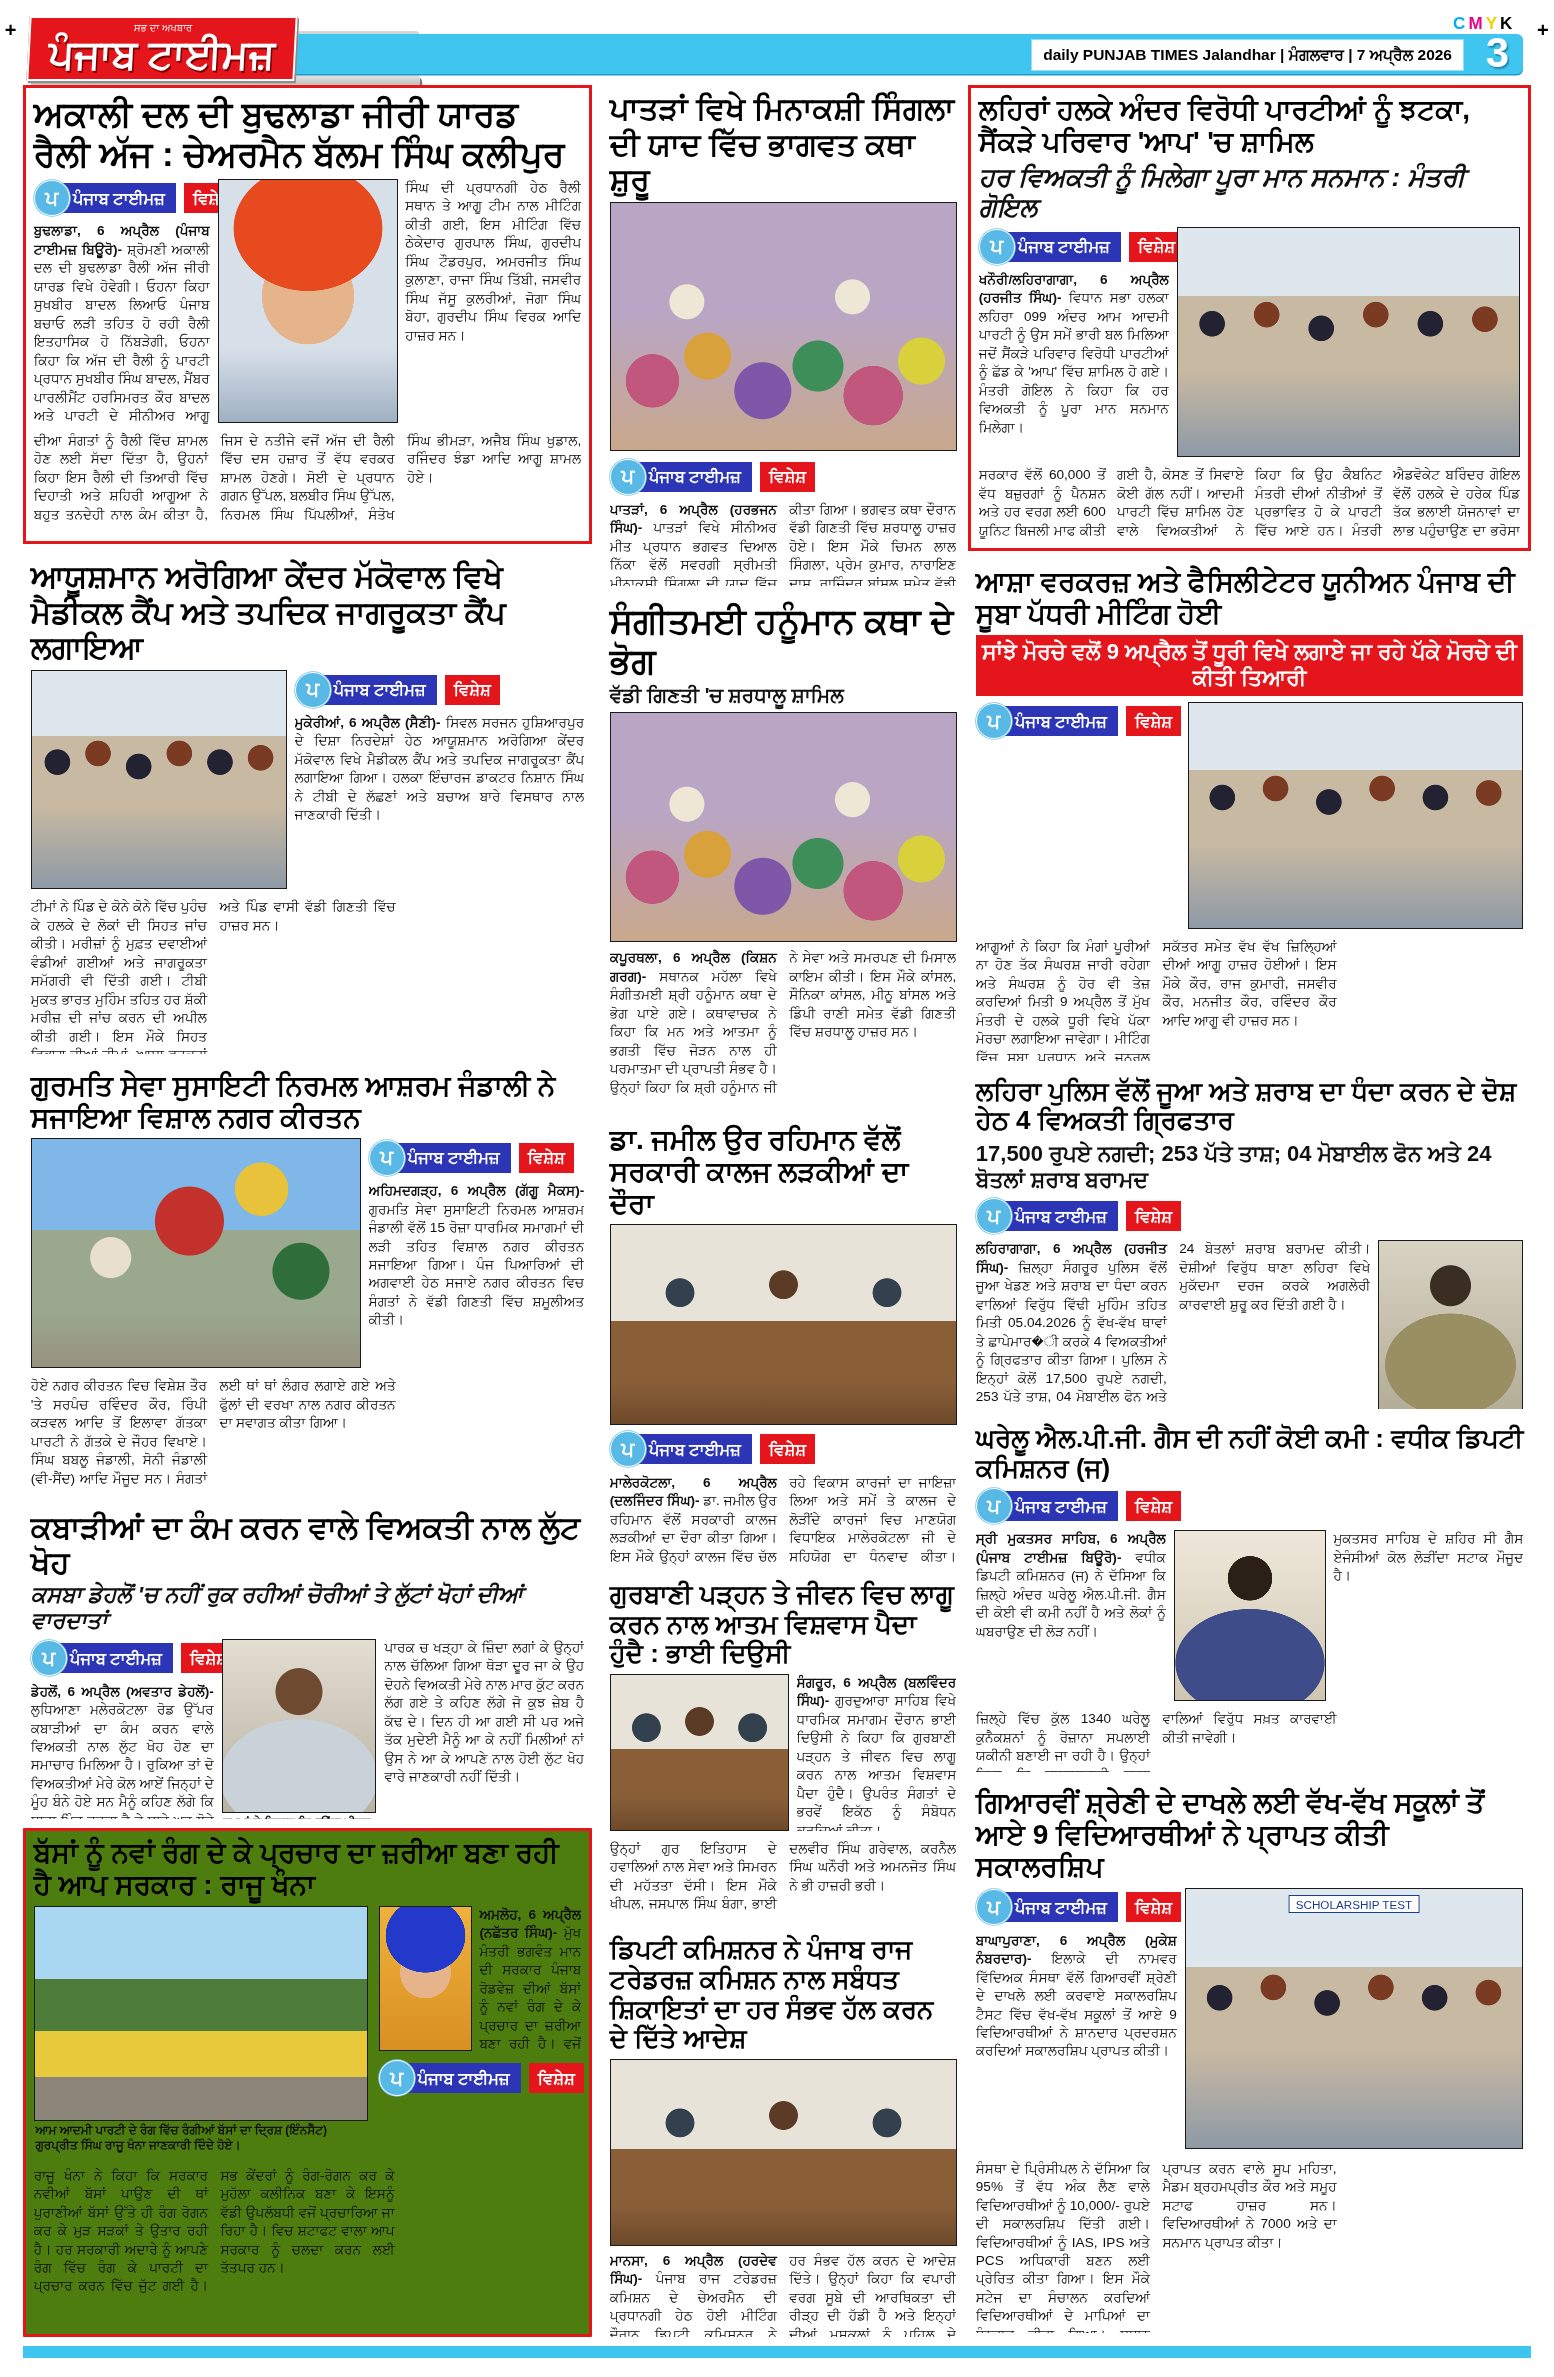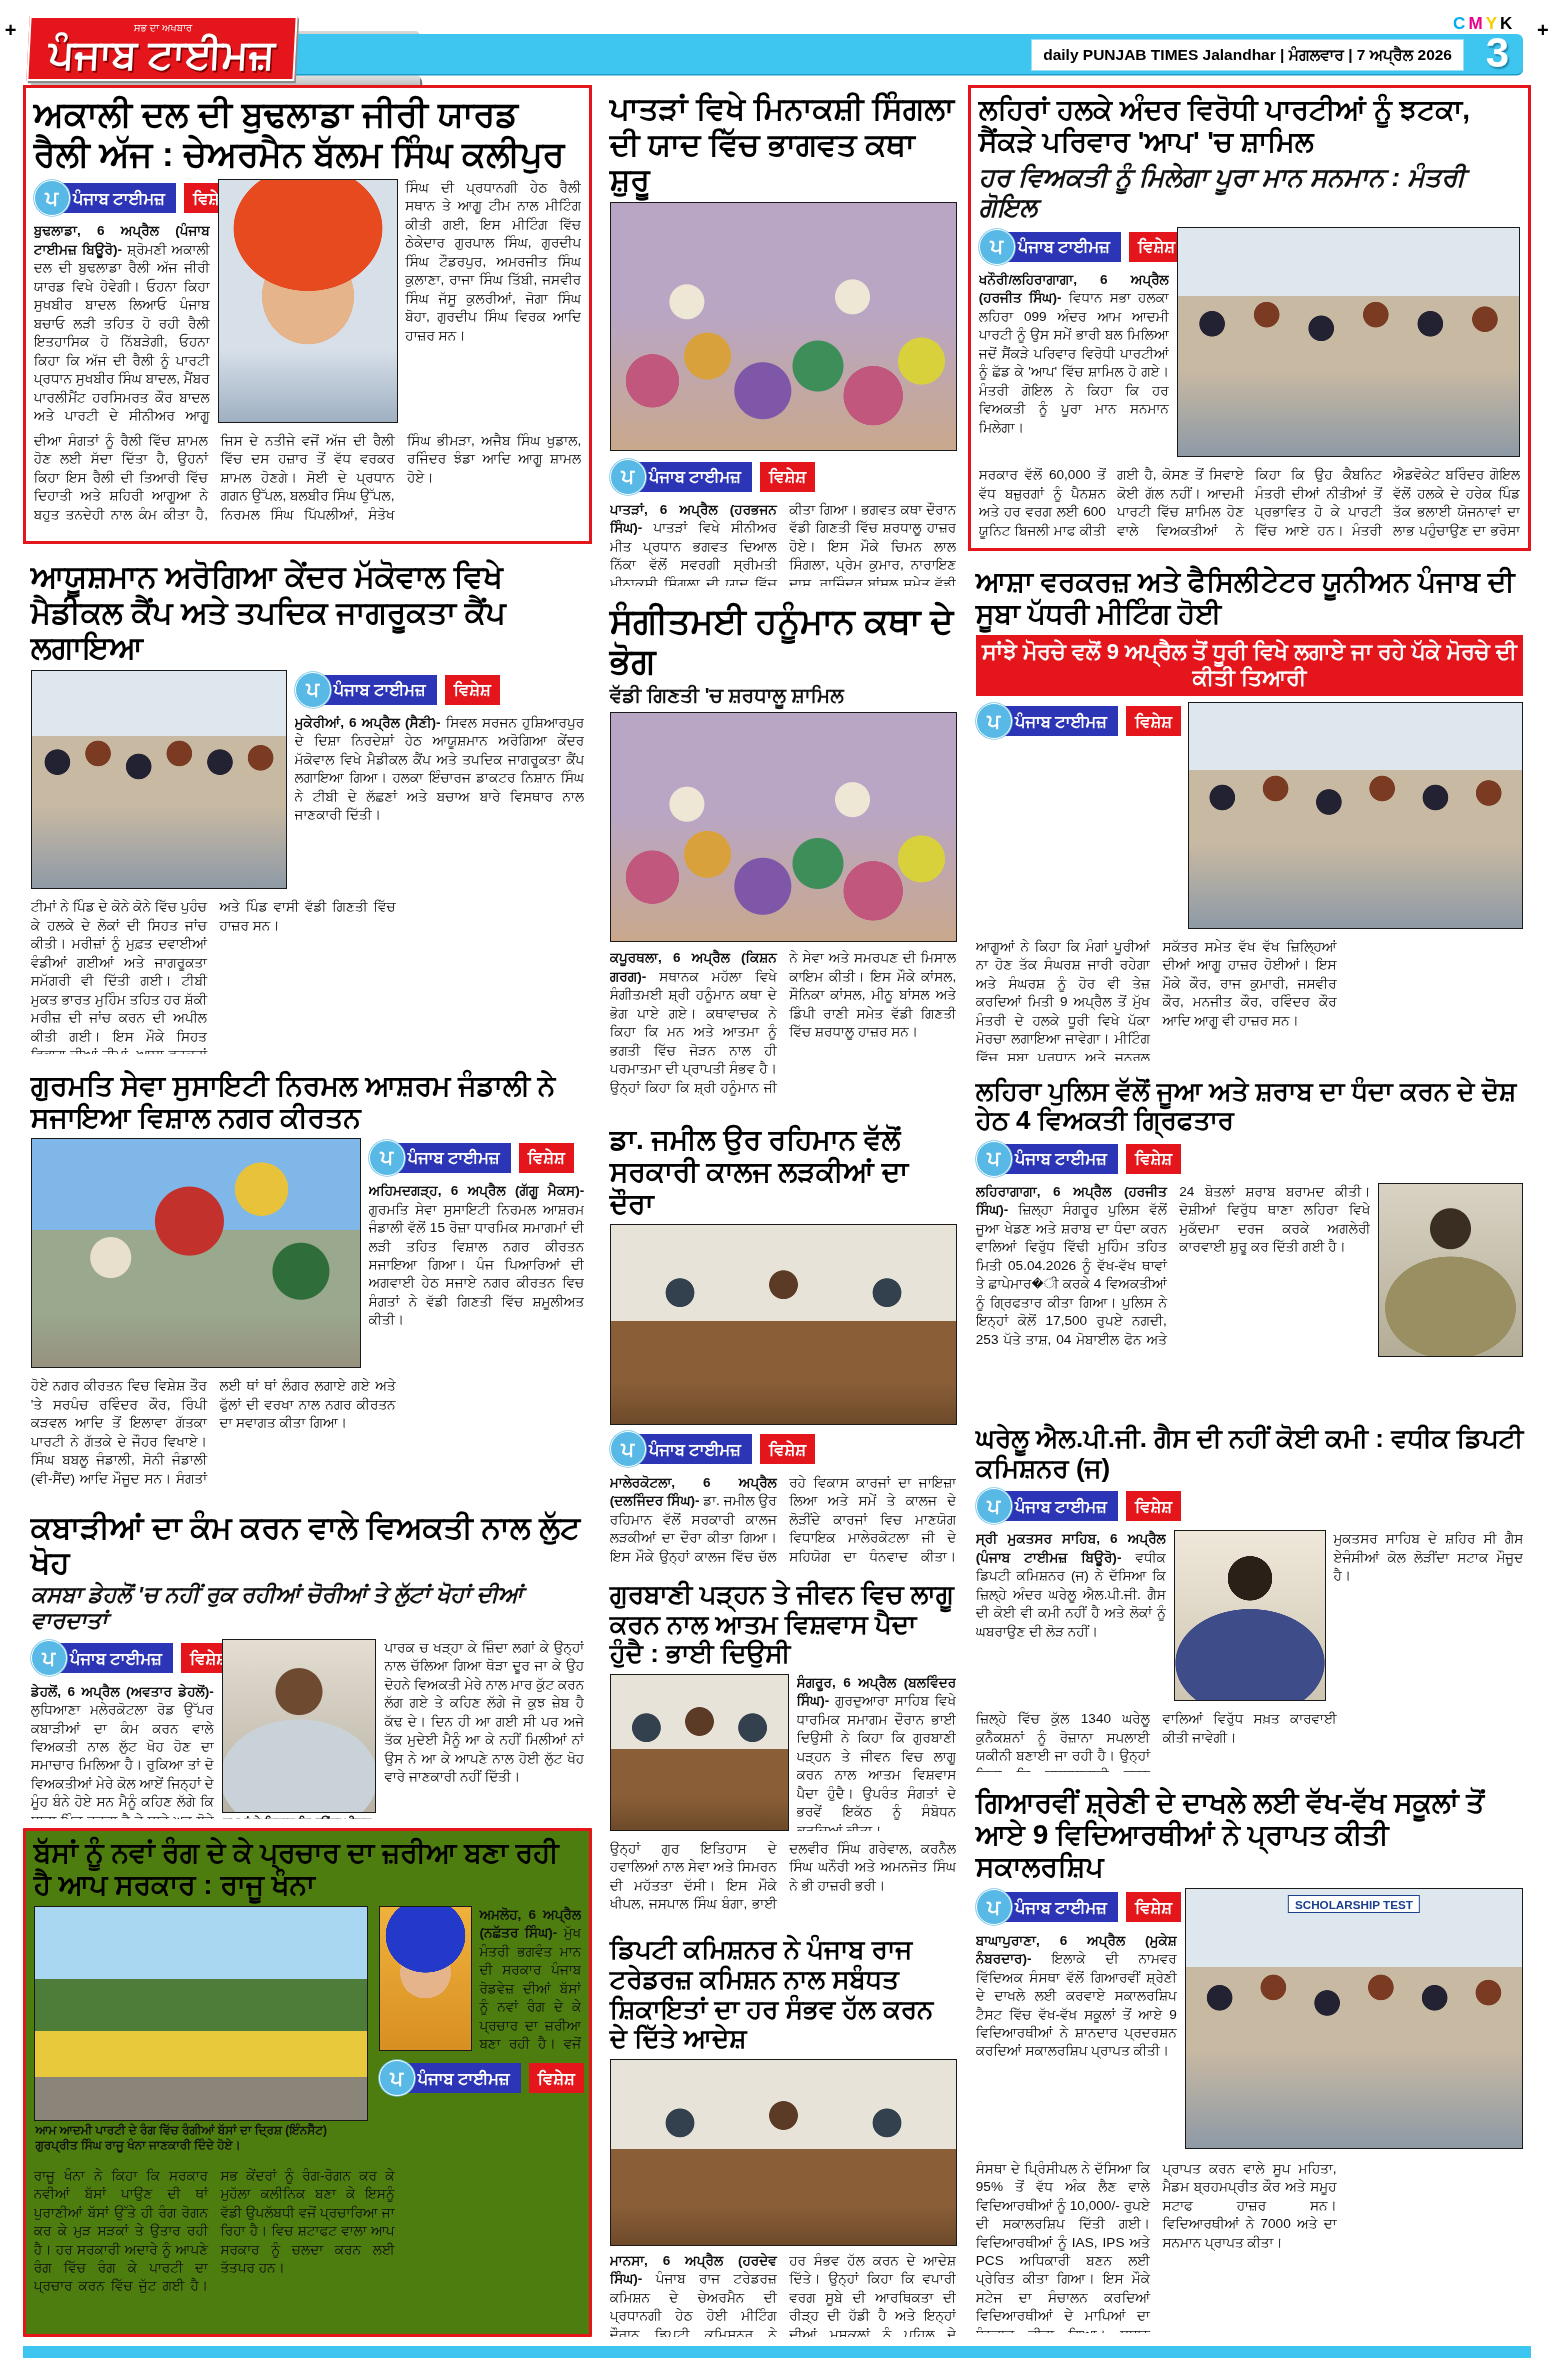--- a/index.html
+++ b/index.html
@@ -95,21 +95,21 @@
     radial-gradient(circle at 50% 28%, #2a2017 0 22px, transparent 22.5px),
     radial-gradient(ellipse 50% 32% at 50% 78%, #3f4c8a 0 99%, transparent 100%),
     linear-gradient(180deg,#efe8da,#cfc6b2);}
   .ph-turban-blue{background:
     radial-gradient(ellipse 44% 26% at 50% 20%, #2239c9 0 99%, transparent 100%),
     radial-gradient(ellipse 28% 18% at 50% 46%, #e6b48a 0 99%, transparent 100%),
     linear-gradient(180deg,#f0b23c,#d88f22);}
   .ph-bus{background:
     linear-gradient(180deg,#a9d6f0 0 34%, #4e7d3a 34% 58%, #e8c93c 58% 80%, #8a8578 80% 100%);}
   .ph-label{position:absolute;top:6.2px;left:50%;transform:translateX(-50%);background:#fff;color:#1b3f8f;
-            font-size:11.7px;font-weight:bold;padding:1.6px 6.2px;border:0.8px solid #1b3f8f;white-space:nowrap;}
+            font-size:11.7px;font-weight:normal;padding:1.6px 6.2px;border:0.8px solid #1b3f8f;white-space:nowrap;}
   
   .bottombar{background:#3fc6f0;}
 </style>
 </head>
 <body>
 
 <header>
   <span class="abs regmark" style="left:4.7px;top:18.7px">+</span>
   <span class="abs regmark" style="left:1537px;top:18.7px">+</span>
   <div class="abs cmyk" style="left:36px;top:14px">
@@ -308,20 +308,21 @@
           <span class="b-red">ਵਿਸ਼ੇਸ਼</span>
         </div>
       </div>
       <div class="ph ph-group" style="flex:1;height:227px"></div>
     </div>
     <p class="body cols3" style="height:140px;margin-top:6.2px">ਆਗੂਆਂ ਨੇ ਕਿਹਾ ਕਿ ਮੰਗਾਂ ਪੂਰੀਆਂ ਨਾ ਹੋਣ ਤੱਕ ਸੰਘਰਸ਼ ਜਾਰੀ ਰਹੇਗਾ ਅਤੇ ਸੰਘਰਸ਼ ਨੂੰ ਹੋਰ ਵੀ ਤੇਜ਼ ਕਰਦਿਆਂ ਮਿਤੀ 9 ਅਪ੍ਰੈਲ ਤੋਂ ਮੁੱਖ ਮੰਤਰੀ ਦੇ ਹਲਕੇ ਧੂਰੀ ਵਿਖੇ ਪੱਕਾ ਮੋਰਚਾ ਲਗਾਇਆ ਜਾਵੇਗਾ। ਮੀਟਿੰਗ ਵਿੱਚ ਸੂਬਾ ਪ੍ਰਧਾਨ ਅਤੇ ਜਨਰਲ ਸਕੱਤਰ ਸਮੇਤ ਵੱਖ ਵੱਖ ਜ਼ਿਲ੍ਹਿਆਂ ਦੀਆਂ ਆਗੂ ਹਾਜ਼ਰ ਹੋਈਆਂ। ਇਸ ਮੌਕੇ ਕੌਰ, ਰਾਜ ਕੁਮਾਰੀ, ਜਸਵੀਰ ਕੌਰ, ਮਨਜੀਤ ਕੌਰ, ਰਵਿੰਦਰ ਕੌਰ ਆਦਿ ਆਗੂ ਵੀ ਹਾਜ਼ਰ ਸਨ।</p>
   </section>
 
   <section class="art" style="height:338px">
     <h1 class="hl hl33">ਲਹਿਰਾ ਪੁਲਿਸ ਵੱਲੋਂ ਜੂਆ ਅਤੇ ਸ਼ਰਾਬ ਦਾ ਧੰਦਾ ਕਰਨ ਦੇ ਦੋਸ਼ ਹੇਠ 4 ਵਿਅਕਤੀ ਗ੍ਰਿਫਤਾਰ</h1>
+    <p class="sub-bold" style="font-size:22px">17,500 ਰੁਪਏ ਨਗਦੀ; 253 ਪੱਤੇ ਤਾਸ਼; 04 ਮੋਬਾਈਲ ਫੋਨ ਅਤੇ 24 ਬੋਤਲਾਂ ਸ਼ਰਾਬ ਬਰਾਮਦ</p>
     <div class="badges">
       <span class="b-circle">ਪ</span>
       <span class="b-blue">ਪੰਜਾਬ ਟਾਈਮਜ਼</span>
       <span class="b-red">ਵਿਸ਼ੇਸ਼</span>
     </div>
     <div class="row" style="height:177px">
       <p class="body cols2" style="height:174px;flex:1"><b class="dl">ਲਹਿਰਾਗਾਗਾ, 6 ਅਪ੍ਰੈਲ (ਹਰਜੀਤ ਸਿੰਘ)-</b> <span>ਜ਼ਿਲ੍ਹਾ ਸੰਗਰੂਰ ਪੁਲਿਸ ਵੱਲੋਂ ਜੂਆ ਖੇਡਣ ਅਤੇ ਸ਼ਰਾਬ ਦਾ ਧੰਦਾ ਕਰਨ ਵਾਲਿਆਂ ਵਿਰੁੱਧ ਵਿੱਢੀ ਮੁਹਿੰਮ ਤਹਿਤ ਮਿਤੀ 05.04.2026 ਨੂੰ ਵੱਖ-ਵੱਖ ਥਾਵਾਂ ਤੇ ਛਾਪੇਮਾਰ�ੀ ਕਰਕੇ 4 ਵਿਅਕਤੀਆਂ ਨੂੰ ਗ੍ਰਿਫਤਾਰ ਕੀਤਾ ਗਿਆ। ਪੁਲਿਸ ਨੇ ਇਨ੍ਹਾਂ ਕੋਲੋਂ 17,500 ਰੁਪਏ ਨਗਦੀ, 253 ਪੱਤੇ ਤਾਸ਼, 04 ਮੋਬਾਈਲ ਫੋਨ ਅਤੇ 24 ਬੋਤਲਾਂ ਸ਼ਰਾਬ ਬਰਾਮਦ ਕੀਤੀ। ਦੋਸ਼ੀਆਂ ਵਿਰੁੱਧ ਥਾਣਾ ਲਹਿਰਾ ਵਿਖੇ ਮੁਕੱਦਮਾ ਦਰਜ ਕਰਕੇ ਅਗਲੇਰੀ ਕਾਰਵਾਈ ਸ਼ੁਰੂ ਕਰ ਦਿੱਤੀ ਗਈ ਹੈ।</span></p>
       <div class="ph ph-police" style="width:145px;height:174px"></div>
     </div>
   </section>

